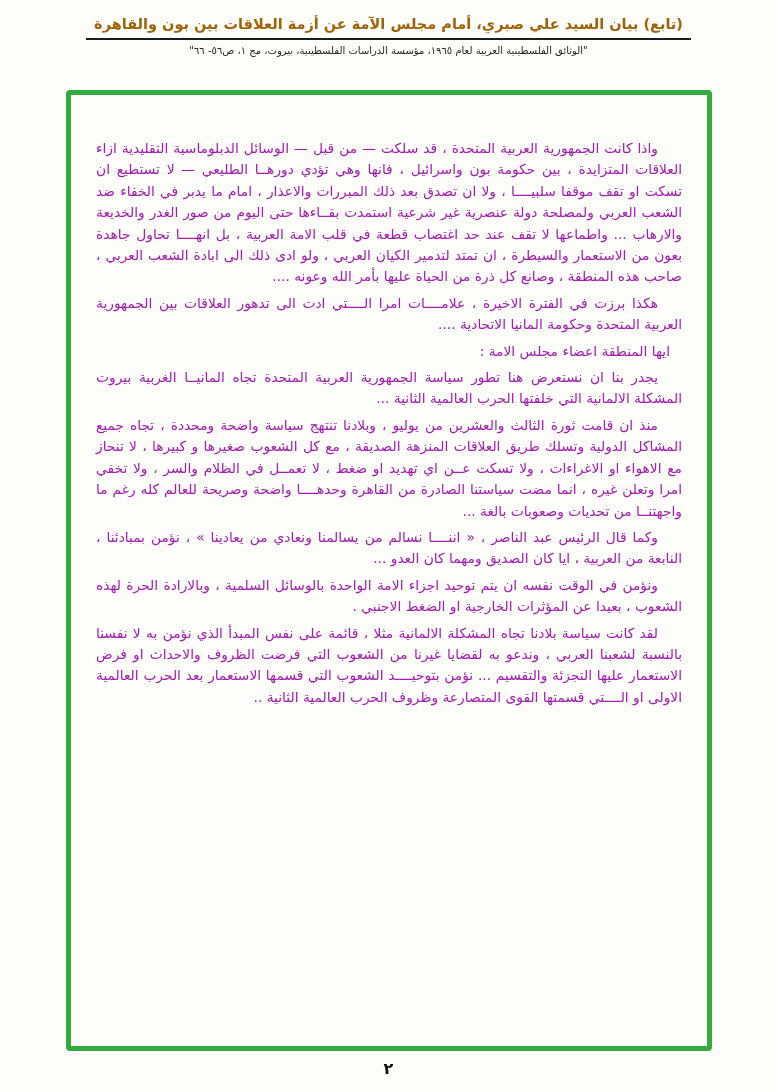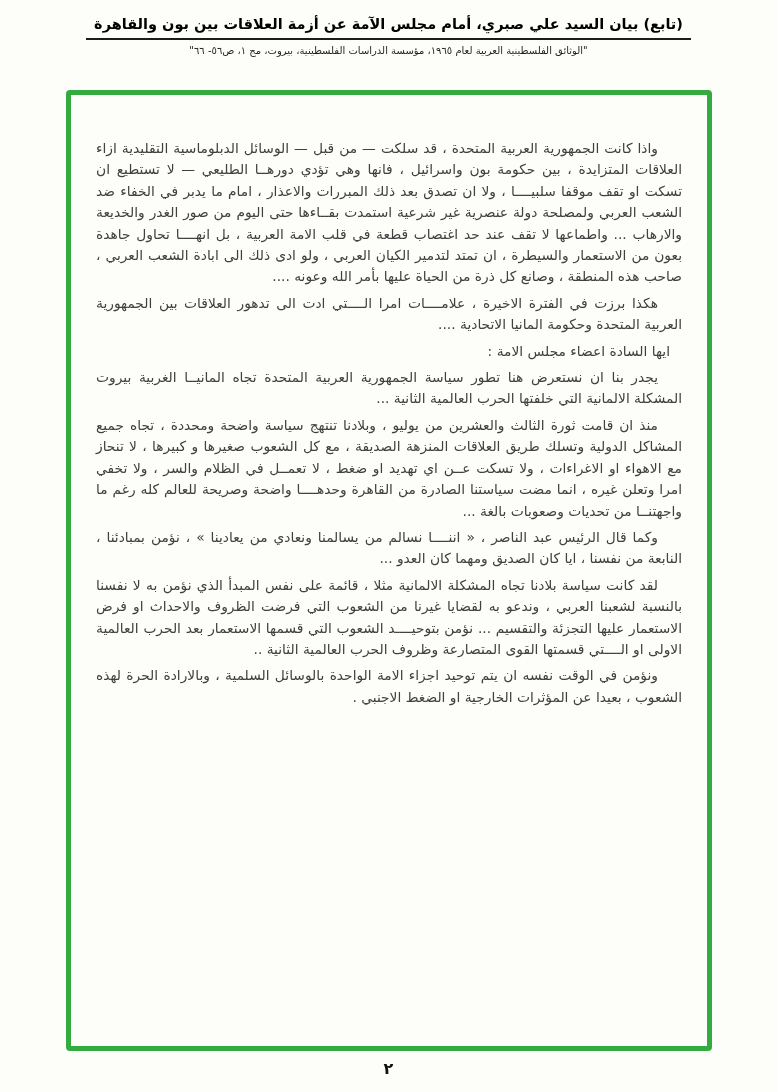--- a/index.html
+++ b/index.html
@@ -20,21 +20,21 @@
     position: absolute;
     top: 16px;
     left: 0;
     width: 100%;
     direction: rtl;
     text-align: center;
   }
   .header-title {
     font-size: 14.5px;
     font-weight: bold;
-    color: #000000;
+    color: #a16207;
   }
   .header-rule {
     height: 2px;
     background: #1c1c1c;
     margin: 6px 86px 5px 86px;
   }
   .header-source {
     font-size: 10px;
     color: #1f1f1f;
     letter-spacing: 0.2px;
@@ -51,21 +51,21 @@
   }
   .content {
     position: absolute;
     left: 96px;
     top: 138px;
     width: 586px;
     direction: rtl;
     text-align: justify;
     font-size: 13.8px;
     line-height: 21.4px;
-    color: #404040;
+    color: #a21caf;
   }
   .content p {
     margin: 0 0 5px 0;
     text-indent: 24px;
   }
   .content p.salutation {
     text-indent: 12px;
     margin: 2px 0 5px 0;
   }
   .page-number {
@@ -88,23 +88,23 @@
     <div class="header-title">(تابع) بيان السيد علي صبري، أمام مجلس الآمة عن أزمة العلاقات بين بون والقاهرة</div>
     <div class="header-rule"></div>
     <div class="header-source">"الوثائق الفلسطينية العربية لعام ١٩٦٥، مؤسسة الدراسات الفلسطينية، بيروت، مج ١، ص٥٦- ٦٦"</div>
   </div>
 
   <div class="frame" style="border-color: rgb(51, 171, 63);"></div>
 
   <div class="content">
     <p>واذا كانت الجمهورية العربية المتحدة ، قد سلكت — من قبل — الوسائل الدبلوماسية التقليدية ازاء العلاقات المتزايدة ، بين حكومة بون واسرائيل ، فانها وهي تؤدي دورهــا الطليعي — لا تستطيع ان تسكت او تقف موقفا سلبيــــا ، ولا ان تصدق بعد ذلك المبررات والاعذار ، امام ما يدبر في الخفاء ضد الشعب العربي ولمصلحة دولة عنصرية غير شرعية استمدت بقــاءها حتى اليوم من صور الغدر والخديعة والارهاب ... واطماعها لا تقف عند حد اغتصاب قطعة في قلب الامة العربية ، بل انهــــا تحاول جاهدة بعون من الاستعمار والسيطرة ، ان تمتد لتدمير الكيان العربي ، ولو ادى ذلك الى ابادة الشعب العربي ، صاحب هذه المنطقة ، وصانع كل ذرة من الحياة عليها بأمر الله وعونه ....</p>
     <p>هكذا برزت في الفترة الاخيرة ، علامــــات امرا الــــتي ادت الى تدهور العلاقات بين الجمهورية العربية المتحدة وحكومة المانيا الاتحادية ....</p>
-    <p class="salutation">ايها السادة اعضاء مجلس الامة :</p>
+    <p class="salutation">ايها المنطقة اعضاء مجلس الامة :</p>
     <p>يجدر بنا ان نستعرض هنا تطور سياسة الجمهورية العربية المتحدة تجاه المانيــا الغربية بيروت المشكلة الالمانية التي خلفتها الحرب العالمية الثانية ...</p>
     <p>منذ ان قامت ثورة الثالث والعشرين من يوليو ، وبلادنا تنتهج سياسة واضحة ومحددة ، تجاه جميع المشاكل الدولية وتسلك طريق العلاقات المنزهة الصديقة ، مع كل الشعوب صغيرها و كبيرها ، لا تنحاز مع الاهواء او الاغراءات ، ولا تسكت عــن اي تهديد او ضغط ، لا تعمــل في الظلام والسر ، ولا تخفي امرا وتعلن غيره ، انما مضت سياستنا الصادرة من القاهرة وحدهــــا واضحة وصريحة للعالم كله رغم ما واجهتنــا من تحديات وصعوبات بالغة ...</p>
-    <p>وكما قال الرئيس عبد الناصر ، « اننــــا نسالم من يسالمنا ونعادي من يعادينا » ، نؤمن بمبادئنا ، النابعة من نفسنا ، ايا كان الصديق ومهما كان العدو ...</p>
+    <p>وكما قال الرئيس عبد الناصر ، « اننــــا نسالم من يسالمنا ونعادي من يعادينا » ، نؤمن بمبادئنا ، النابعة من العربية ، ايا كان الصديق ومهما كان العدو ...</p>
+    <p>ونؤمن في الوقت نفسه ان يتم توحيد اجزاء الامة الواحدة بالوسائل السلمية ، وبالارادة الحرة لهذه الشعوب ، بعيدا عن المؤثرات الخارجية او الضغط الاجنبي .</p>
     <p>لقد كانت سياسة بلادنا تجاه المشكلة الالمانية مثلا ، قائمة على نفس المبدأ الذي نؤمن به لا نفسنا بالنسبة لشعبنا العربي ، وندعو به لقضايا غيرنا من الشعوب التي فرضت الظروف والاحداث او فرض الاستعمار عليها التجزئة والتقسيم ... نؤمن بتوحيــــد الشعوب التي قسمها الاستعمار بعد الحرب العالمية الاولى او الــــتي قسمتها القوى المتصارعة وظروف الحرب العالمية الثانية ..</p>
-    <p>ونؤمن في الوقت نفسه ان يتم توحيد اجزاء الامة الواحدة بالوسائل السلمية ، وبالارادة الحرة لهذه الشعوب ، بعيدا عن المؤثرات الخارجية او الضغط الاجنبي .</p>
   </div>
 
   <div class="page-number">٢</div>
 
 </div>
 
 </body></html>

